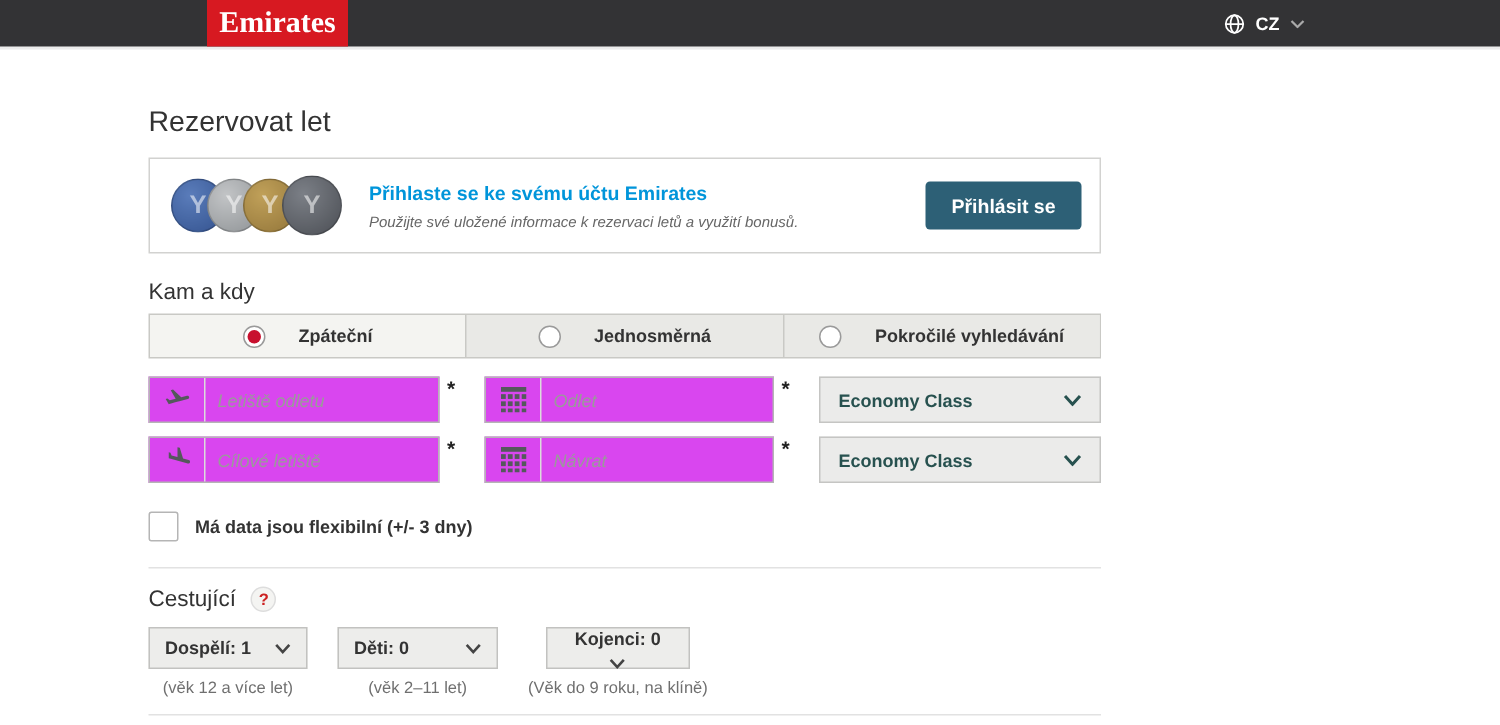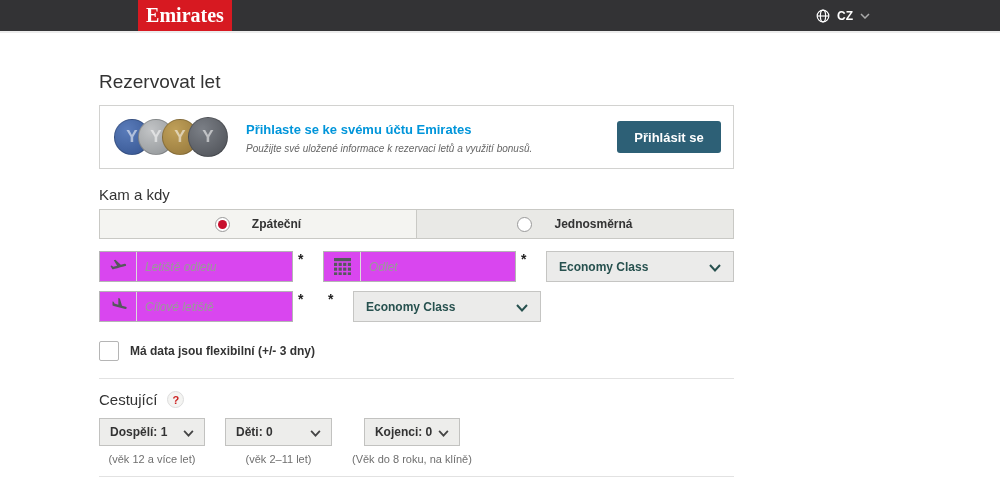--- a/index.html
+++ b/index.html
@@ -85,21 +85,21 @@
   .pax-head h2 { margin:0; }
   .help { width:17px; height:17px; border-radius:50%; background:#f4f4f2;
     border:1px solid #ddd; color:#cc2222; font-size:11px; font-weight:bold;
     display:flex; align-items:center; justify-content:center; cursor:pointer; }
   .pax-row { display:flex; gap:20px; align-items:flex-start; }
   .pax-col { display:flex; flex-direction:column; align-items:center; }
   .pax-box { display:flex; align-items:center; justify-content:space-between;
     height:28px; background:#ededeb; border:1px solid #c2c2c0; padding:0 10px; cursor:pointer;text-align:right; }
   .pax-col:nth-child(1) .pax-box { width:106px; }
   .pax-col:nth-child(2) .pax-box { width:107px; }
-  .pax-col:nth-child(3) .pax-box { width:96px; }
+  .pax-col:nth-child(3) .pax-box { width:96px;flex-direction:column; }
   .pax-box .plabel { font-size:12px; font-weight:bold; color:#333; }
   .pax-caption { margin-top:7px; font-size:11px; color:#6f6f6f; white-space:nowrap; }
   .divider-bottom { border:none; border-top:1px solid #e2e2e2; margin-top:11px; }
 </style>
 </head>
 <body>
 
 <div class="topbar">
   <div class="logo">Emirates</div>
   <div class="lang">
@@ -142,20 +142,24 @@
 
   <div class="tabbar">
     <div class="tab selected">
       <span class="radio"></span>
       <span class="tlabel">Zpáteční</span>
     </div>
     <div class="tab">
       <span class="radio"></span>
       <span class="tlabel">Jednosměrná</span>
     </div>
+    <div class="tab">
+      <span class="radio"></span>
+      <span class="tlabel">Pokročilé vyhledávání</span>
+    </div>
   </div>
 
   <div class="form">
 
     <div class="frow">
       <div class="input-box">
         <span class="icon-cell">
           <svg width="19" height="19" viewBox="0 0 24 24" fill="#55585c">
             <path d="M21.57 9.64c-.21-.8-1.04-1.28-1.84-1.06l-4.81 1.29-6.88-6.43-1.93.51 4.13 7.15-4.97 1.33-1.97-1.54-1.45.39 2.59 4.49s7.12-1.9 16.07-4.3c.81-.22 1.28-1.03 1.06-1.83z"></path>
           </svg>
@@ -197,20 +201,40 @@
     <div class="frow">
       <div class="input-box">
         <span class="icon-cell">
           <svg width="19" height="19" viewBox="0 0 24 24" fill="#55585c">
             <path d="M20.5 15.1c.8.21 1.62-.26 1.84-1.06.21-.8-.26-1.62-1.06-1.84l-4.81-1.29-2.76-9.02-1.93-.5v8.28L6.81 8.36l-.93-2.32-1.45-.39v5.17l1.6.43 14.47 3.85z"></path>
           </svg>
         </span>
         <input type="text" placeholder="Cílové letiště" style="">
       </div>
       <span class="req">*</span>
+      <div class="input-box date">
+        <span class="icon-cell">
+          <svg width="17" height="17" viewBox="0 0 16 16" fill="#55585c">
+            <rect x="0" y="0" width="16" height="3"></rect>
+            <rect x="0" y="4.5" width="3" height="3"></rect>
+              <rect x="4.3" y="4.5" width="3" height="3"></rect>
+              <rect x="8.6" y="4.5" width="3" height="3"></rect>
+              <rect x="13" y="4.5" width="3" height="3"></rect>
+            <rect x="0" y="9" width="3" height="3"></rect>
+              <rect x="4.3" y="9" width="3" height="3"></rect>
+              <rect x="8.6" y="9" width="3" height="3"></rect>
+              <rect x="13" y="9" width="3" height="3"></rect>
+            <rect x="0" y="13.5" width="3" height="2.5"></rect>
+              <rect x="4.3" y="13.5" width="3" height="2.5"></rect>
+              <rect x="8.6" y="13.5" width="3" height="2.5"></rect>
+              <rect x="13" y="13.5" width="3" height="2.5"></rect>
+          </svg>
+        </span>
+        <input type="text" placeholder="Návrat" style="">
+      </div>
       <span class="req">*</span>
       <div class="cabin-select">
         <span class="slabel">Economy Class</span>
         <span>
           <svg width="12" height="8" viewBox="0 0 12 8" fill="none" stroke="#27514f" stroke-width="2">
             <polyline points="1,1 6,6.5 11,1"></polyline>
           </svg>
         </span>
       </div>
     </div>
@@ -253,18 +277,18 @@
     </div>
     <div class="pax-col">
       <div class="pax-box">
         <span class="plabel">Kojenci: 0</span>
         <span>
           <svg width="11" height="7" viewBox="0 0 12 8" fill="none" stroke="#444" stroke-width="2">
               <polyline points="1,1 6,6.5 11,1"></polyline>
             </svg>
         </span>
       </div>
-      <div class="pax-caption">(Věk do 8 roku, na klíně)</div>
+      <div class="pax-caption">(Věk do 9 roku, na klíně)</div>
     </div>
   </div>
 
   <hr class="divider-bottom">
 </div>
 
 </body></html>

